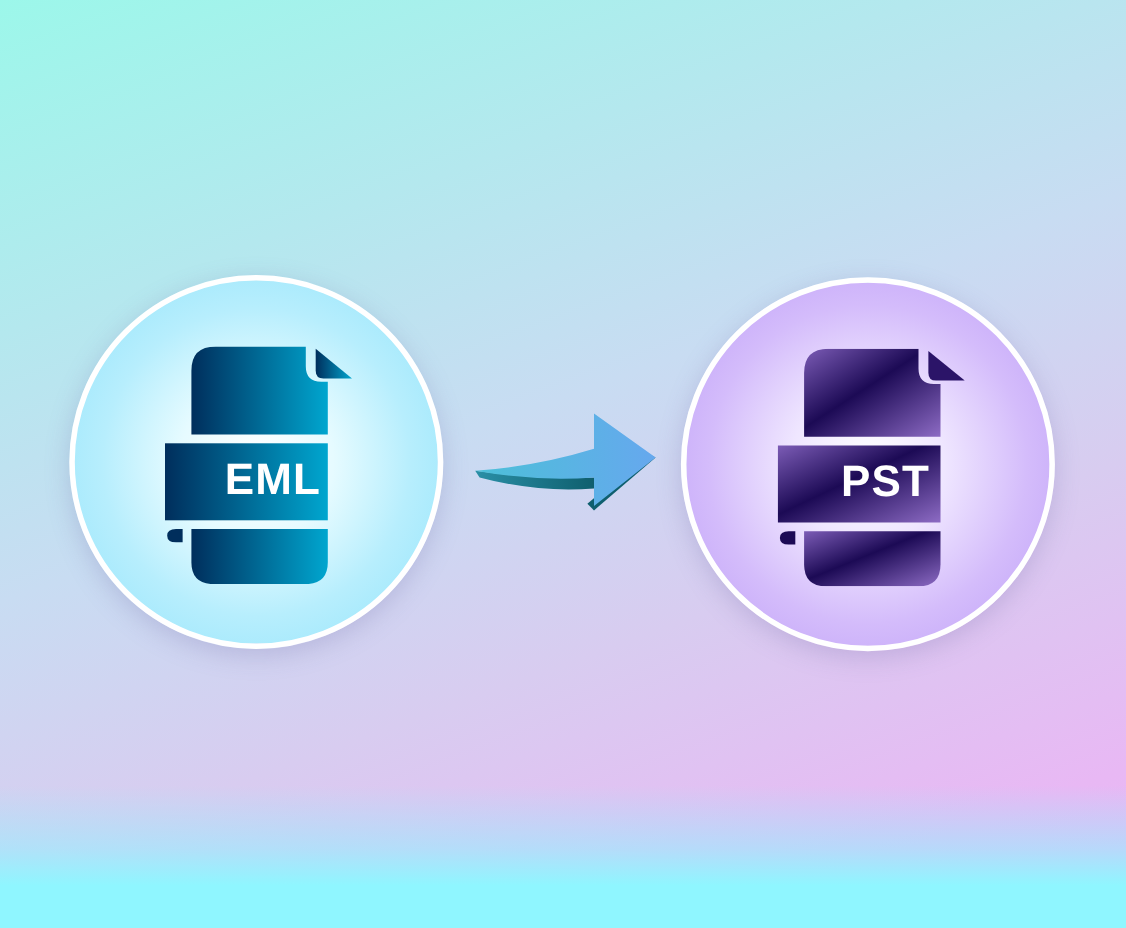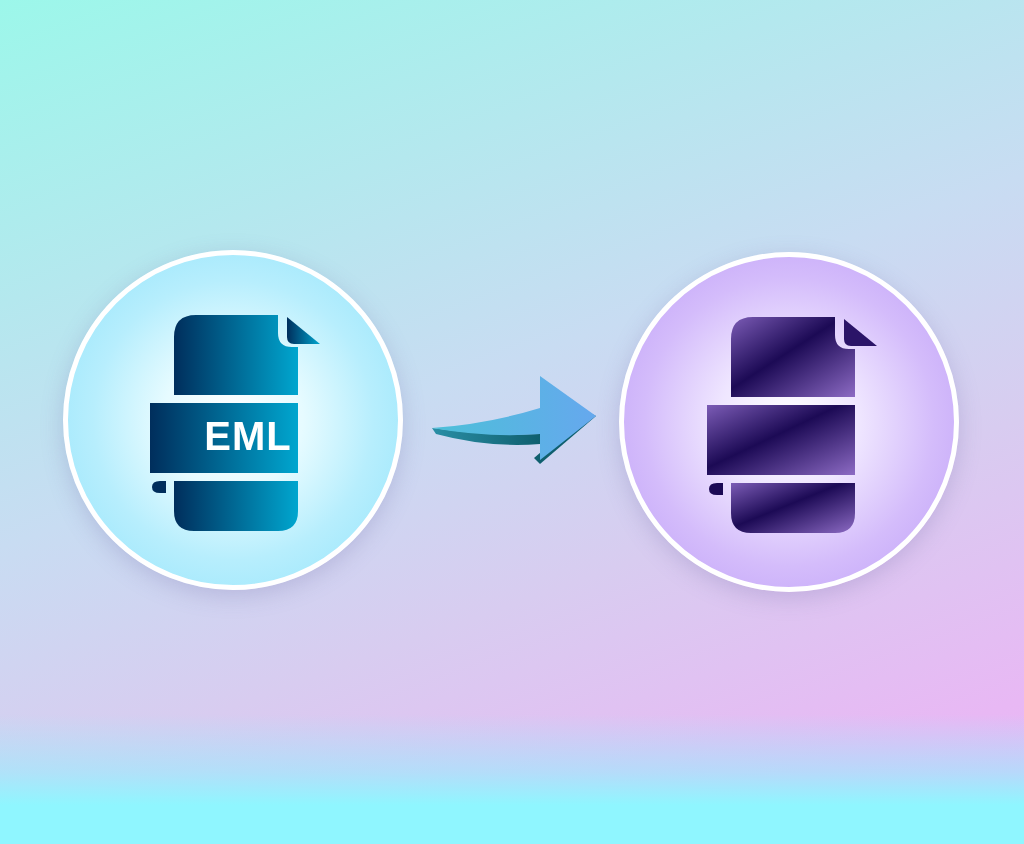--- a/index.html
+++ b/index.html
@@ -95,14 +95,15 @@
           <stop offset="0.45" stop-color="#1c0a55"></stop>
           <stop offset="1" stop-color="#8d6bc4"></stop>
         </linearGradient>
       </defs>
       <path d="M46 0 H128 V18 Q128 32 142 32 H148 V80 H24 V22 Q24 0 46 0 Z" fill="url(#pstG)"></path>
       <path d="M137 2 L170 29 H144 Q137 29 137 22 Z" fill="#2b1468"></path>
       <rect x="0" y="88" width="148" height="70" fill="url(#pstG)"></rect>
       <path d="M24 166 H148 V196 Q148 216 128 216 H44 Q24 216 24 196 Z" fill="url(#pstG)"></path>
       <path d="M10 166 H16 V178 H10 Q2 178 2 172 Q2 166 10 166 Z" fill="#1c0a55"></path>
     </svg>
+    <div class="file-label">PST</div>
   </div>
 </div>
 
 </body></html>

